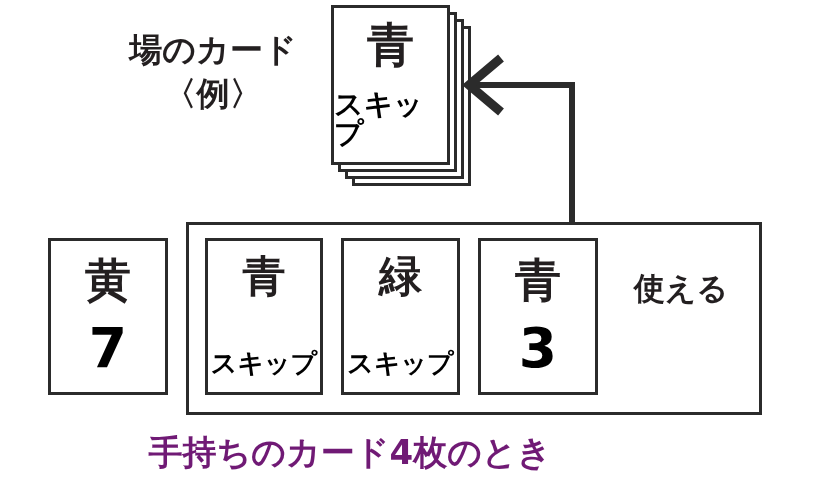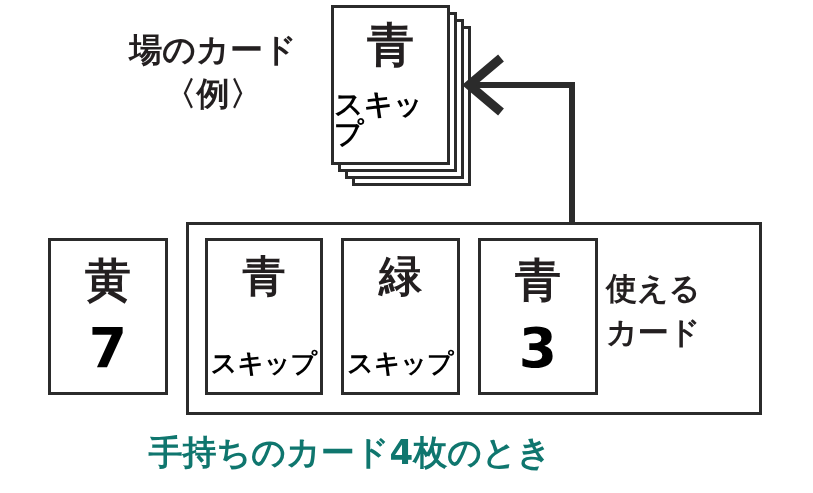--- a/index.html
+++ b/index.html
@@ -123,36 +123,36 @@
   
   #playable-label {
     position: absolute;
     left: 606px;
     top: 266px;
     width: 150px;
     font-size: 31px;
     font-weight: 700;
     line-height: 1.42;
     color: #231f20;
-    text-align: left;
+    text-align: center;
     z-index: 6;
   }
   #playable-label .l2 { display: block; }
 
   
   #caption {
     position: absolute;
     left: 0px;
     top: 434px;
     width: 700px;
     text-align: center;
     font-size: 34px;
     font-weight: 700;
     line-height: 1.1;
-    color: #0f766e;
+    color: #701a75;
     z-index: 6;
   }
 </style>
 </head>
 <body>
 
 <div id="stage">
 
   <div id="field-label">
     <span class="l1">場のカード</span>
@@ -190,18 +190,17 @@
     <span class="card-face">スキップ</span>
   </div>
 
   <div class="card" id="hand-card-3">
     <span class="card-color">青</span>
     <span class="card-face">3</span>
   </div>
 
   <div id="playable-label">
     <span class="l1">使える</span>
-    <span class="l2">カード</span>
   </div>
 
   <div id="caption">手持ちのカード4枚のとき</div>
 
 </div>
 
 </body></html>

